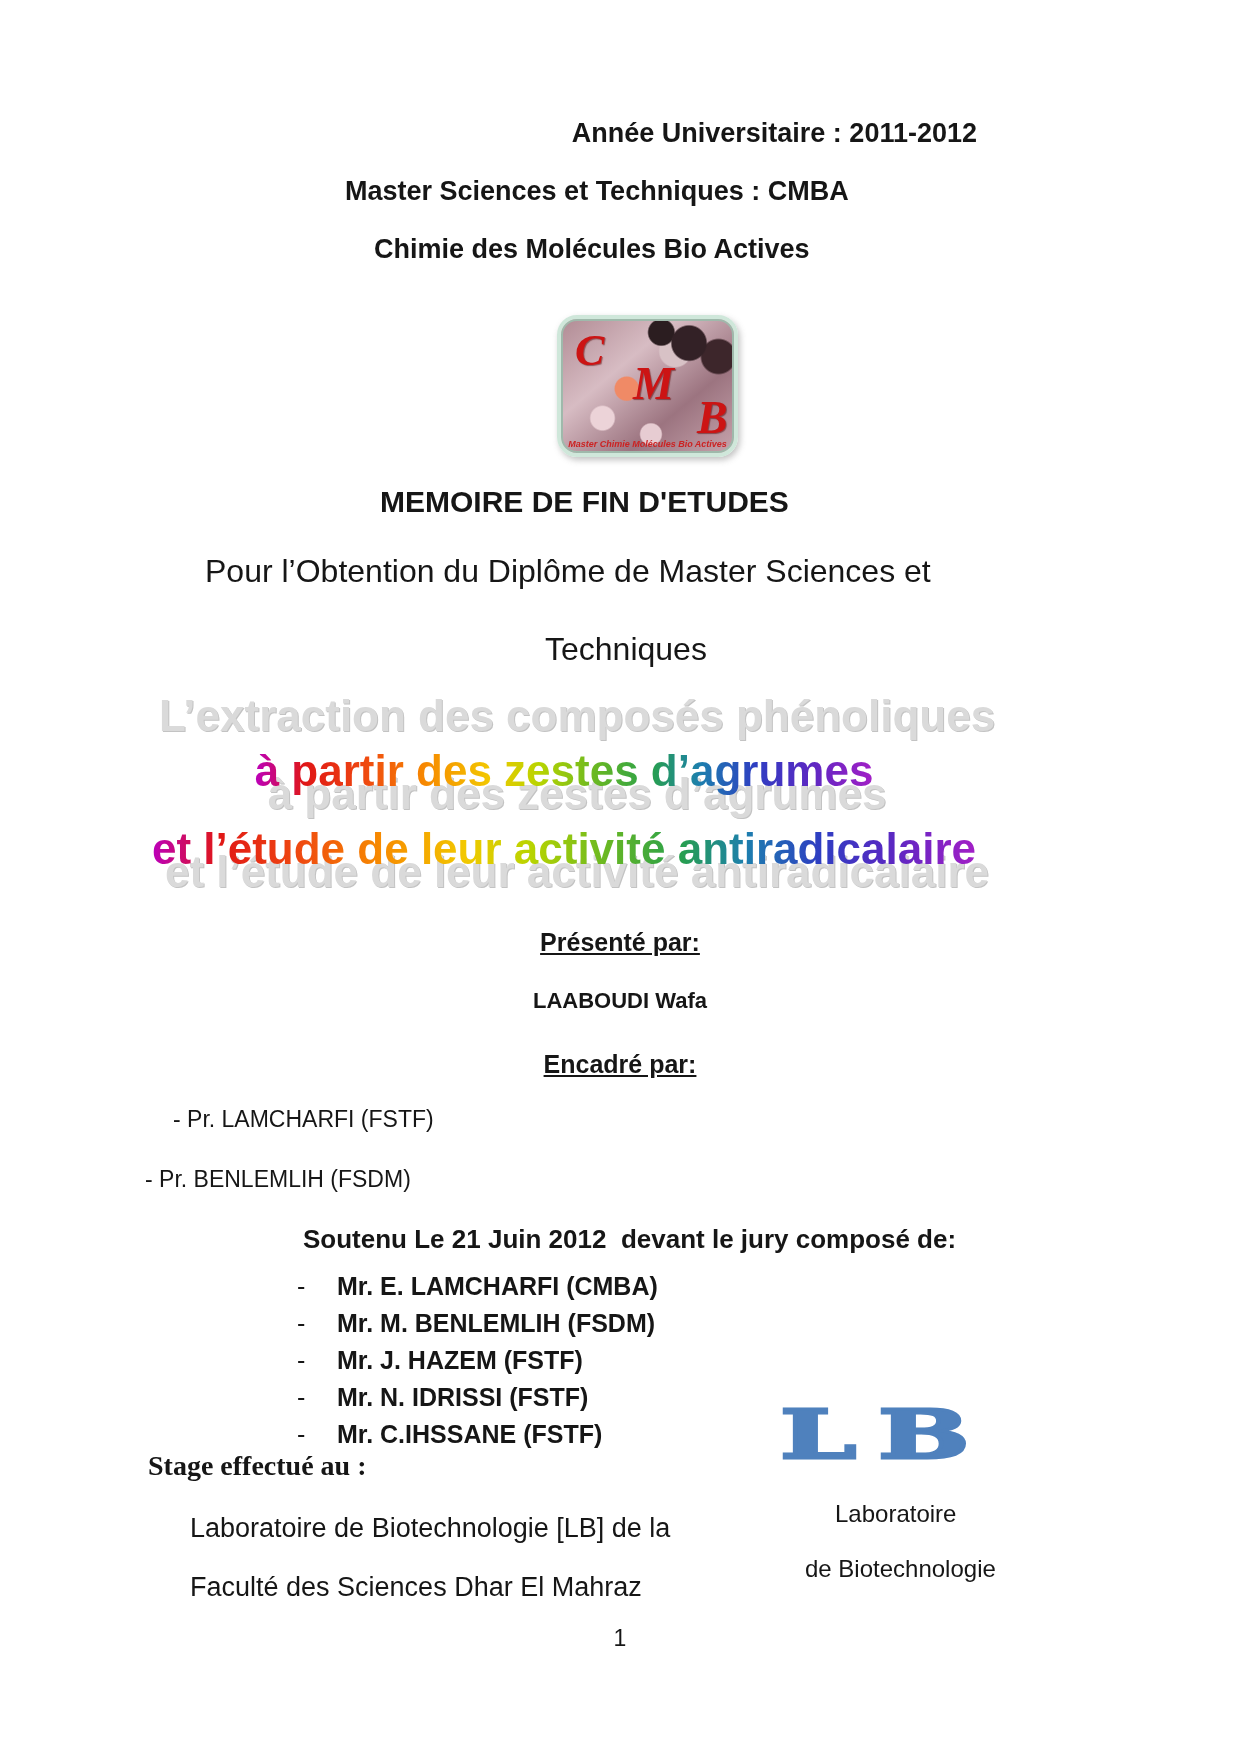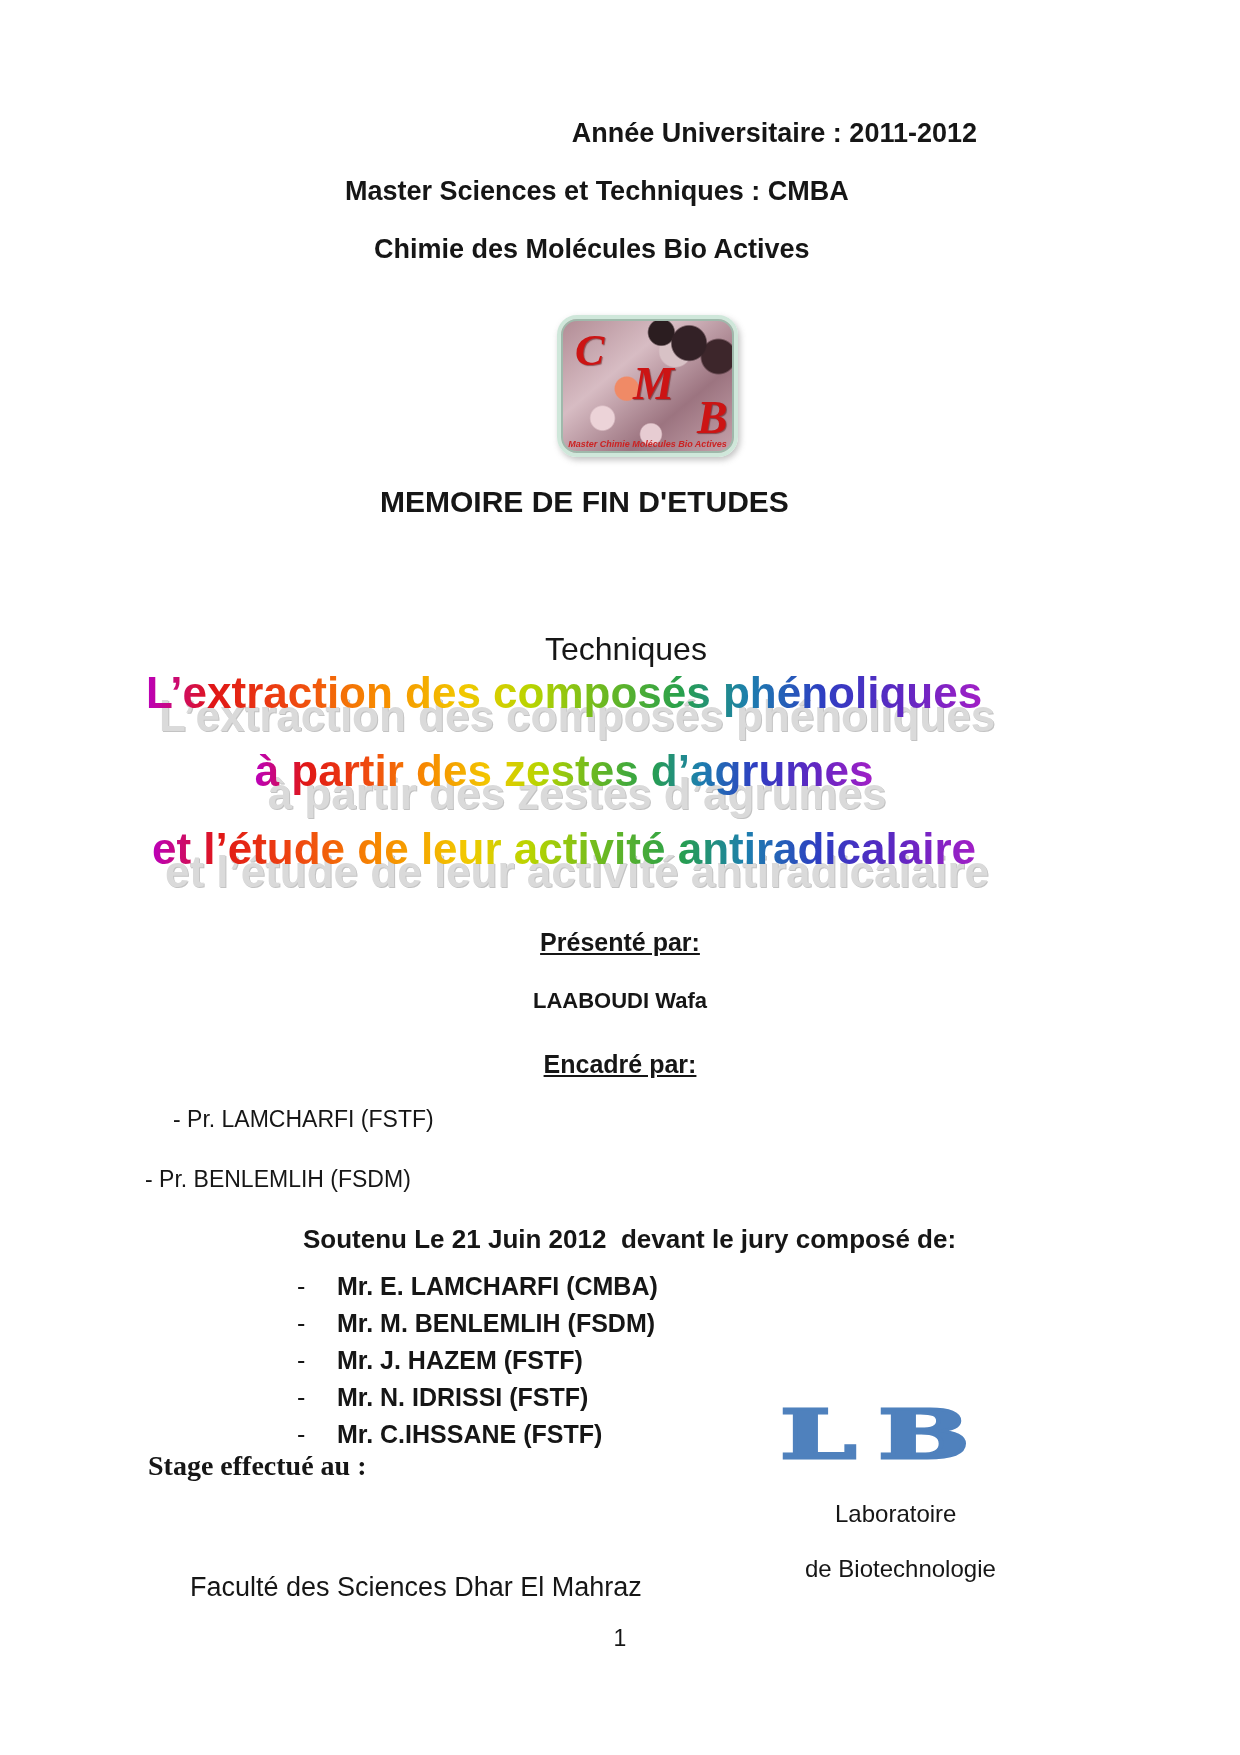--- a/index.html
+++ b/index.html
@@ -108,25 +108,25 @@
   <div class="abs chimie">Chimie des Molécules Bio Actives</div>
 
   <div class="cmb-logo">
     <span class="cmb-letter cmb-c">C</span>
     <span class="cmb-letter cmb-m">M</span>
     <span class="cmb-letter cmb-b">B</span>
     <span class="cmb-caption">Master Chimie Molécules Bio Actives</span>
   </div>
 
   <div class="abs memoire">MEMOIRE DE FIN D'ETUDES</div>
+  <div class="abs pour1">Pour l’Obtention du Diplôme de Master Sciences et</div>
   <div class="abs pour2">Techniques</div>
 
   <div class="rainbow-wrap rw1">
     <span class="echo" data-text="L’extraction des composés phénoliques"></span>
-    <span class="grad">L’extraction des composés phénoliques</span>
   </div>
   <div class="rainbow-wrap rw2">
     <span class="echo" data-text="à partir des zestes d’agrumes"></span>
     <span class="grad">à partir des zestes d’agrumes</span>
   </div>
   <div class="rainbow-wrap rw3">
     <span class="echo" data-text="et l’étude de leur activité antiradicalaire"></span>
     <span class="grad">et l’étude de leur activité antiradicalaire</span>
   </div>
 
@@ -156,20 +156,21 @@
       <span class="jury-dash">-</span>
       <span>Mr. N. IDRISSI (FSTF)</span>
     </div>
     <div class="jury-row">
       <span class="jury-dash">-</span>
       <span>Mr. C.IHSSANE (FSTF)</span>
     </div>
   </div>
 
   <div class="abs stage">Stage effectué au :</div>
+  <div class="abs place1">Laboratoire de Biotechnologie [LB] de la</div>
   <div class="abs place2">Faculté des Sciences Dhar El Mahraz</div>
 
   <div class="lb-acronym">LB</div>
   <div class="abs lb-name1">Laboratoire</div>
   <div class="abs lb-name2">de Biotechnologie</div>
 
   <div class="abs pagenum">1</div>
 
 </div>
 

